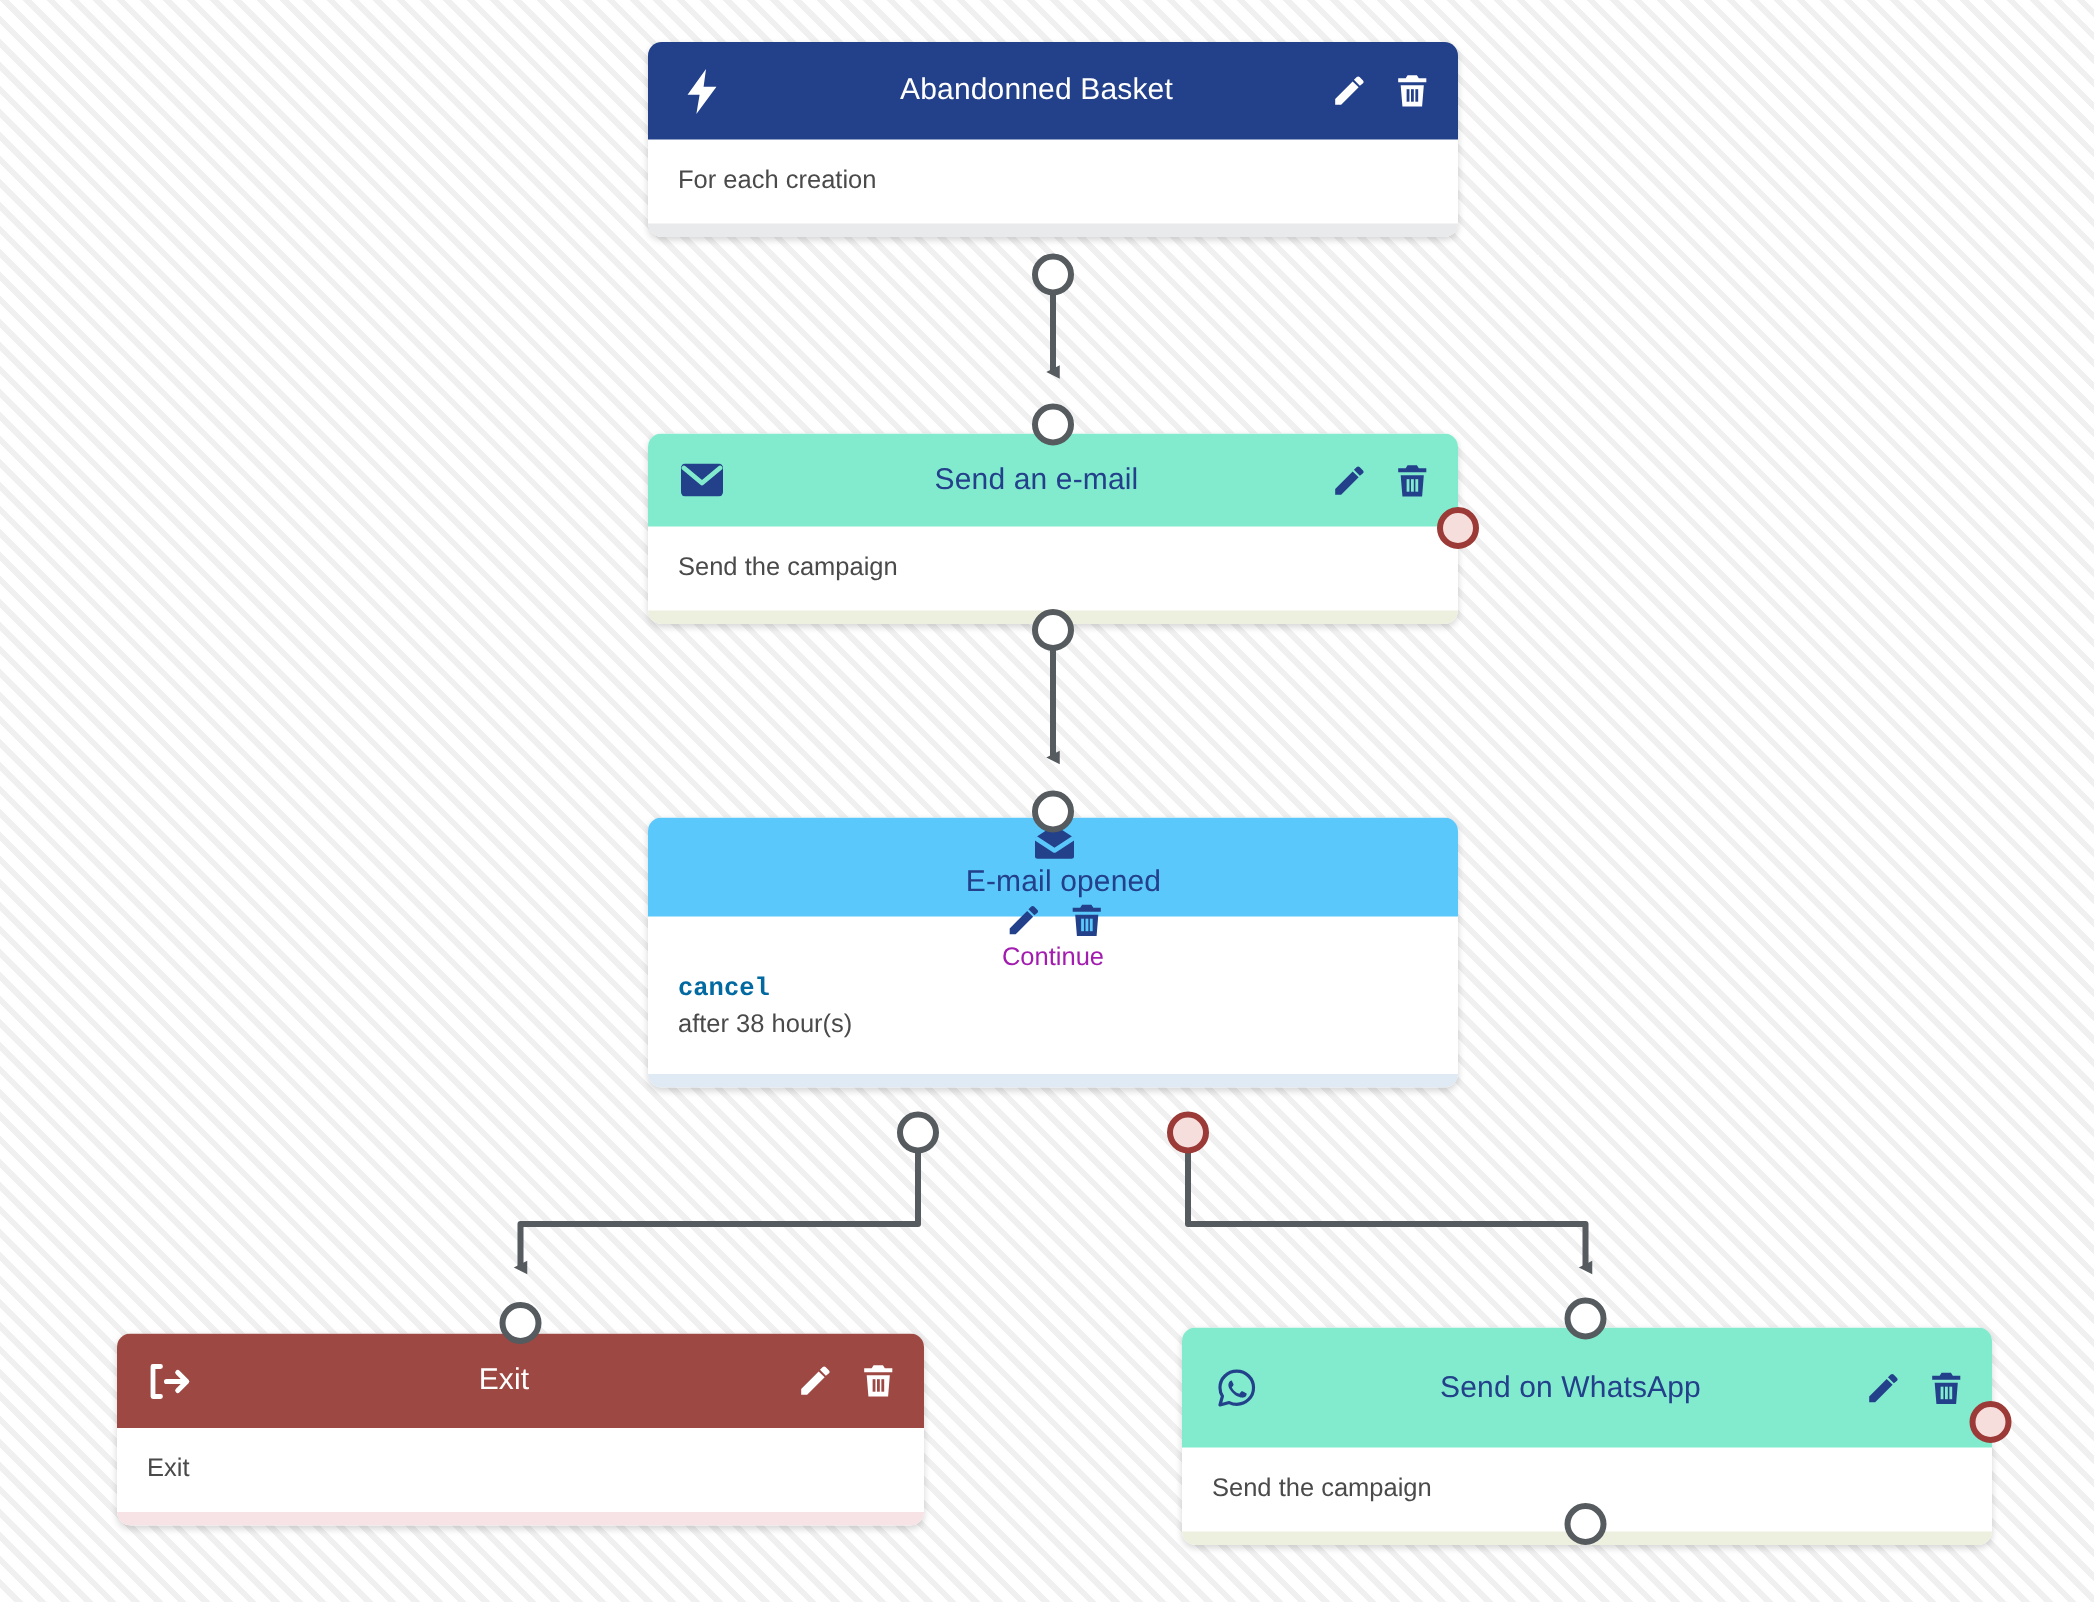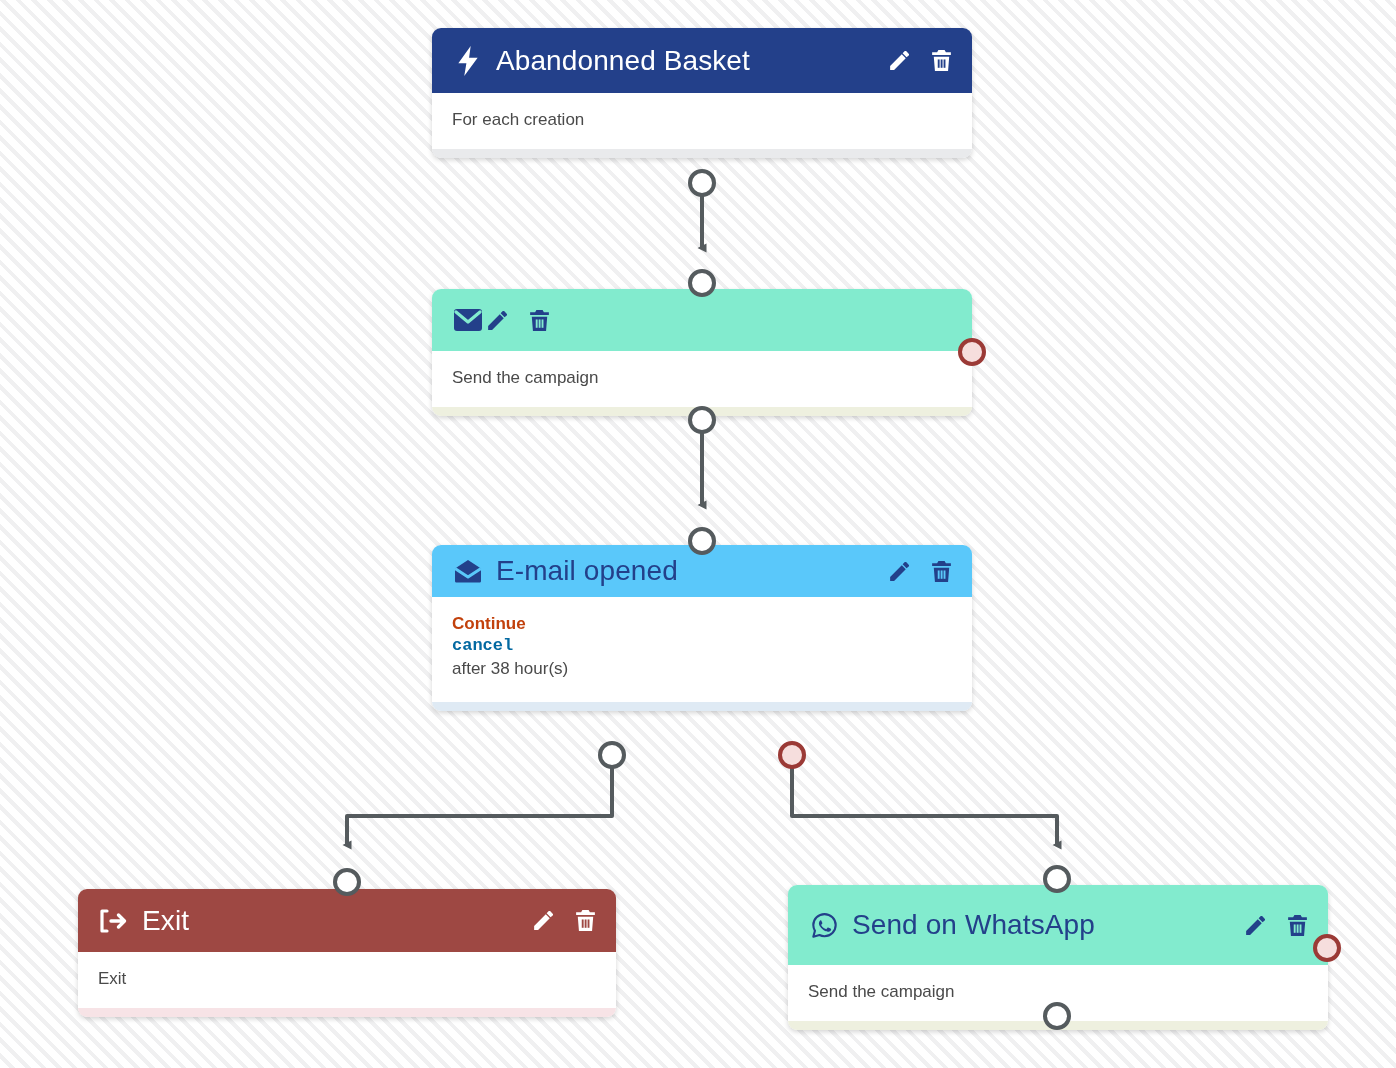--- a/index.html
+++ b/index.html
@@ -29,37 +29,38 @@
   .card-head{
     display:flex;align-items:center;
     height:65px;
     padding:0 18px 0 20px;
     box-sizing:border-box;
   }
   .head-icon{display:flex;align-items:center;justify-content:center;width:32px;height:32px;flex:0 0 auto;}
   .head-icon svg{display:block;}
   .head-title{
     flex:1 1 auto;
-    font-size:28px;
+    font-size:20px;
     margin-left:12px;
     white-space:nowrap;
     letter-spacing:0.1px;
+    text-align:center;
   }
   .head-actions{display:flex;align-items:center;gap:16px;flex:0 0 auto;}
   .act{width:26px;height:26px;display:flex;align-items:center;justify-content:center;cursor:pointer;}
   .act svg{display:block;}
 
   .card-body{
     padding:16px 20px 18px 20px;
     font-size:17px;
     line-height:1.32;
     color:#4a4a4a;
   }
   .card-body .ln{display:block;}
-  .strong-go{color:#c2410c;font-weight:bold;}
+  .strong-go{color:#a21caf;font-weight:normal;text-align:center;}
   .strong-stop{color:#0369a1;font-weight:bold;font-family:Liberation Mono, monospace;}
 
   .card-foot{height:9px;width:100%;}
 
   
   .h-navy  {background:#23408a;color:#ffffff;}
   .h-mint  {background:#82ebce;color:#23408a;}
   .h-sky   {background:#5ac8fa;color:#23408a;}
   .h-brick {background:#9e4843;color:#ffffff;}
 
@@ -128,20 +129,21 @@
   <div class="port port-out" style="left:688px;top:169px;"></div>
 
   <div class="card" style="left:432px;top:289px;width:540px;">
     <div class="card-head h-mint" style="height:62px;">
       <span class="head-icon">
         <svg width="28" height="22" viewBox="0 0 28 22">
             <rect x="0" y="0" width="28" height="22" rx="3" fill="#23408a"></rect>
             <path d="M2 3 L14 13 L26 3" fill="none" stroke="#82ebce" stroke-width="3.2" stroke-linecap="round" stroke-linejoin="round"></path>
           </svg>
       </span>
+      <span class="head-title">Send an e-mail</span>
       <span class="head-actions">
         <span class="act">
           <svg width="25" height="25" viewBox="0 0 24 24">
               <path d="M3 17.2 L3 21 L6.8 21 L18 9.8 L14.2 6 Z M20.8 7.2 C21.3 6.7 21.3 5.9 20.8 5.4 L18.6 3.2 C18.1 2.7 17.3 2.7 16.8 3.2 L15 5 L18.8 8.8 Z" fill="#23408a"></path>
             </svg>
         </span>
         <span class="act">
           <svg width="25" height="25" viewBox="0 0 24 24">
               <path d="M9 2 L15 2 L16.2 4 L21 4 L21 6.6 L3 6.6 L3 4 L7.8 4 Z M4.6 8.4 L19.4 8.4 L18.3 22 L5.7 22 Z" fill="#23408a"></path>
               <rect x="8.4" y="11" width="1.8" height="8" fill="#82ebce"></rect>
@@ -154,21 +156,21 @@
     <div class="card-body">
       <span class="ln">Send the campaign</span>
     </div>
     <div class="card-foot" style="background:#eef0df;"></div>
   </div>
   <div class="port port-out" style="left:688px;top:269px;"></div>
   <div class="port port-err" style="left:958px;top:338px;"></div>
   <div class="port port-out" style="left:688px;top:406px;"></div>
 
   <div class="card" style="left:432px;top:545px;width:540px;">
-    <div class="card-head h-sky" style="height:52px;">
+    <div class="card-head h-sky" style="height:66px;flex-direction:column;">
       <span class="head-icon">
         <svg width="28" height="24" viewBox="0 0 28 24">
             <path d="M14 1 L27 9.5 L27 22 C27 23 26.2 23.5 25.3 23.5 L2.7 23.5 C1.8 23.5 1 23 1 22 L1 9.5 Z" fill="#23408a"></path>
             <path d="M1 9.5 L14 18 L27 9.5" fill="none" stroke="#5ac8fa" stroke-width="3" stroke-linejoin="round"></path>
           </svg>
       </span>
       <span class="head-title">E-mail opened</span>
       <span class="head-actions">
         <span class="act">
           <svg width="25" height="25" viewBox="0 0 24 24">

